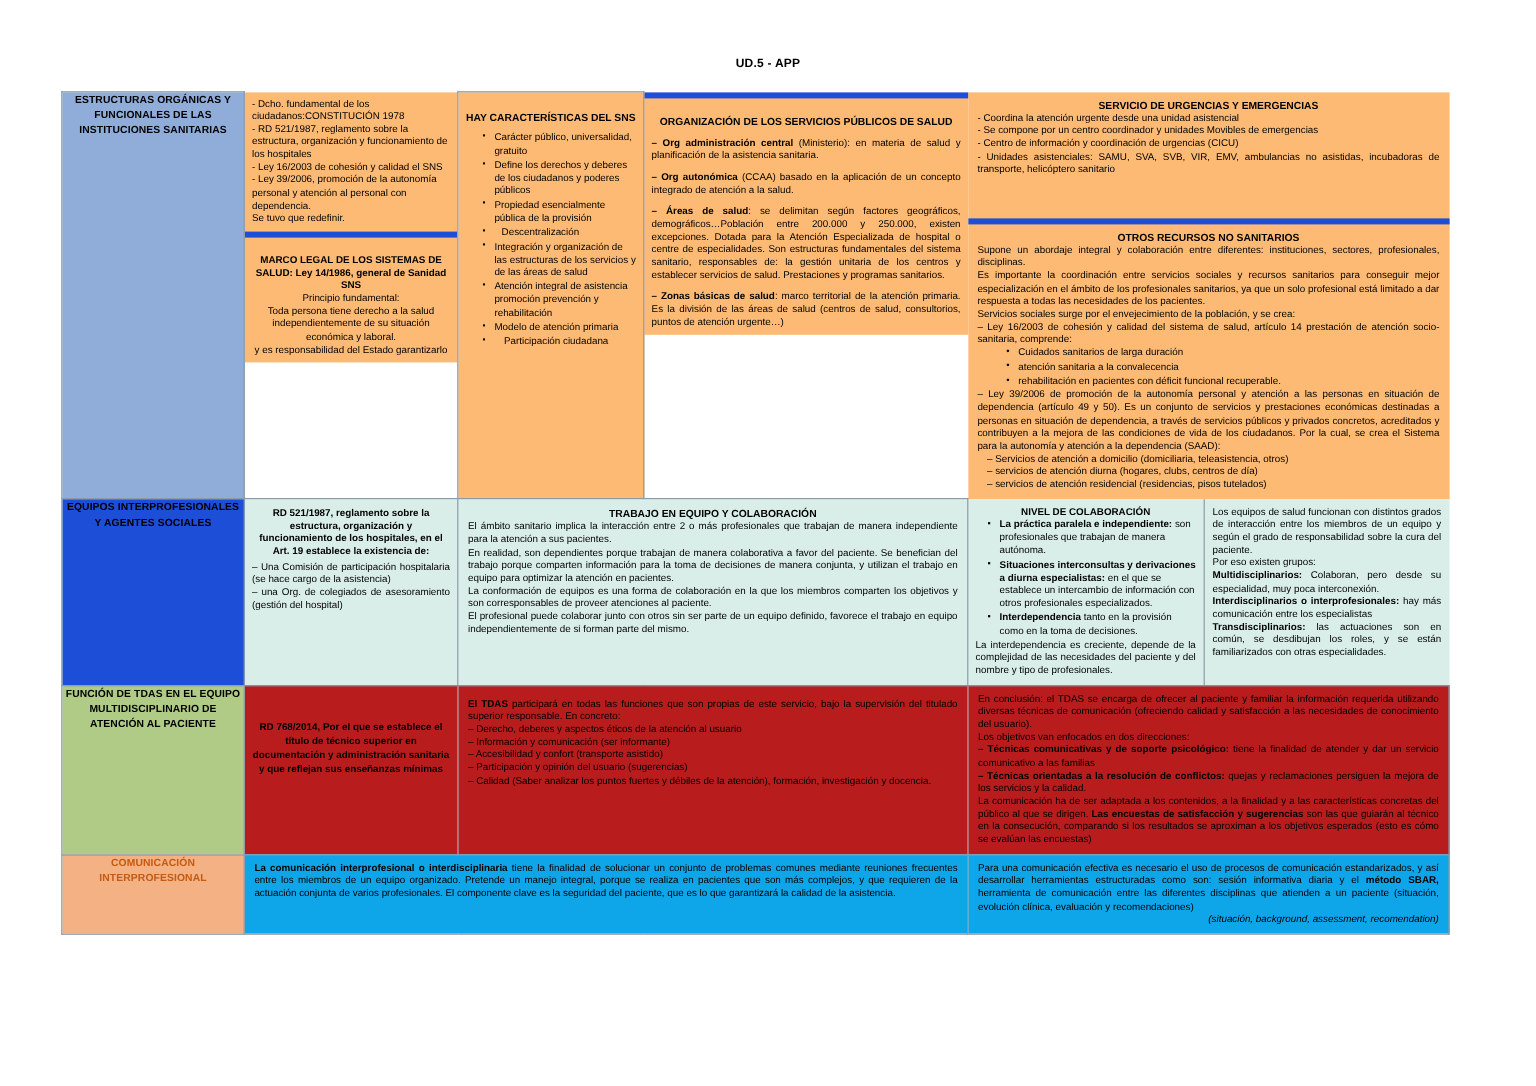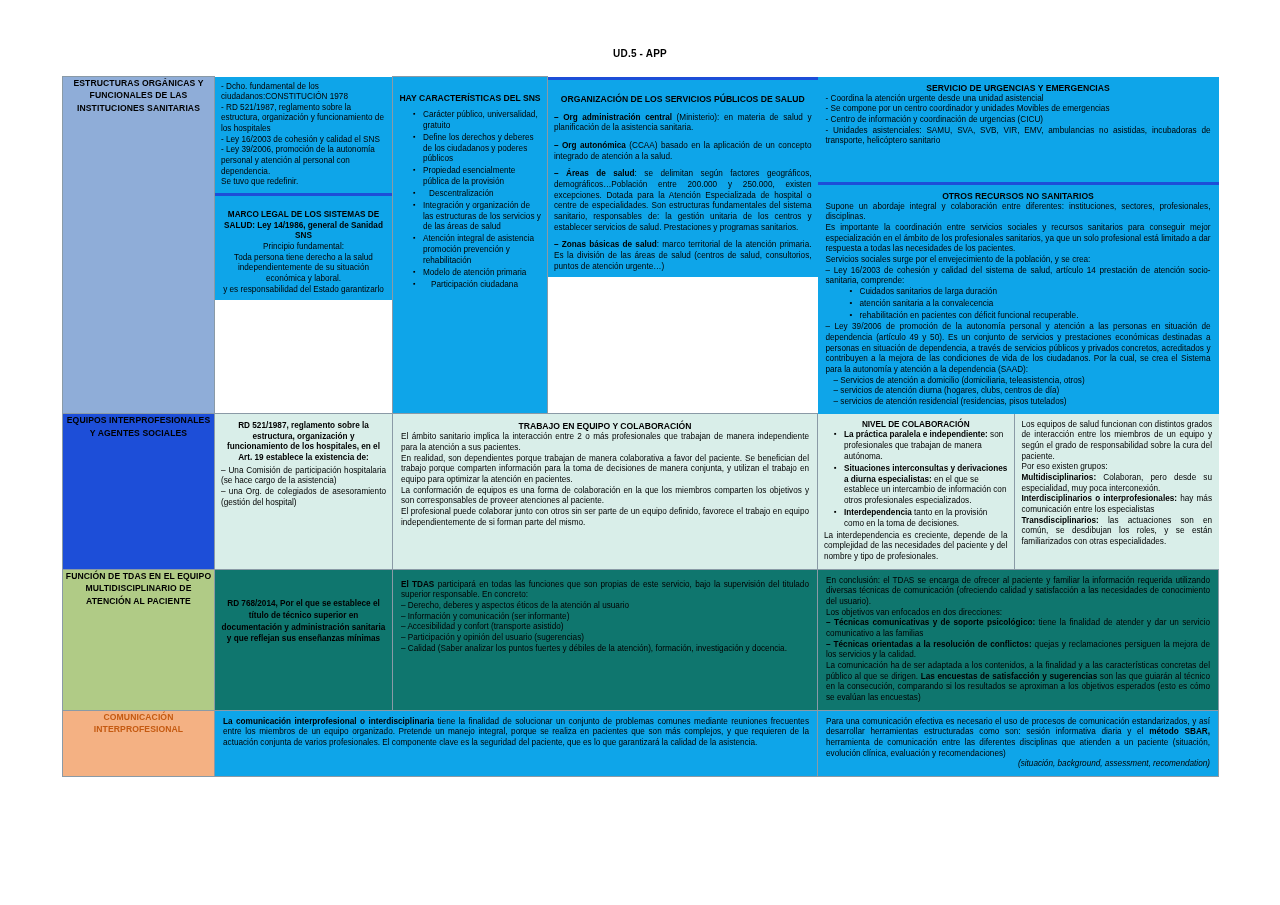--- a/index.html
+++ b/index.html
@@ -27,21 +27,21 @@
     left: 0;
     width: 1280px;
     text-align: center;
     font-size: 10px;
     font-weight: bold;
     letter-spacing: 0.2px;
   }
   table.matrix {
     position: absolute;
     top: 76px;
-    left: 62px;
+    left: 51px;
     width: 1156px;
     border-collapse: collapse;
     table-layout: fixed;
   }
   table.matrix > tbody > tr > td {
     border: 1px solid #8a9aa6;
     vertical-align: top;
     padding: 0;
   }
   
@@ -53,23 +53,23 @@
     line-height: 1.45;
     padding: 4px 6px;
     letter-spacing: 0.1px;
   }
   .lbl-blue   { background: #8fadd8; }
   .lbl-teal   { background: #1d4ed8; }
   .lbl-green  { background: #b0cb86; }
   .lbl-orange { background: #f4b183; color: #c55a11; }
 
   
-  .bg-lightblue  { background: #0ea5e9; }
+  .bg-lightblue  { background: #fdba74; }
   .bg-mint       { background: #d9eee9; }
-  .bg-palegreen  { background: #0f766e; }
+  .bg-palegreen  { background: #b91c1c; }
   .bg-peach      { background: #0ea5e9; }
 
   .cell {
     padding: 5px 6px 5px 6px;
     font-size: 8.2px;
     line-height: 1.30;
   }
   .cell p { margin: 0 0 0 0; }
   .cell p.sp { margin-top: 7px; }
 
@@ -118,21 +118,21 @@
   .nested { padding-left: 8px; }
 
   
   table.sub {
     width: 100%;
     border-collapse: collapse;
     table-layout: fixed;
     height: 100%;
   }
   table.sub > tbody > tr > td {
-    border: 3px solid #1d4ed8;
+    border: 5px solid #1d4ed8;
     vertical-align: top;
     padding: 0;
   }
   td.nopad { padding: 0; border: none !important; }
   .sig { text-align: right; font-style: italic; margin-top: 3px; }
 </style>
 </head>
 <body>
 
 <div id="page">

